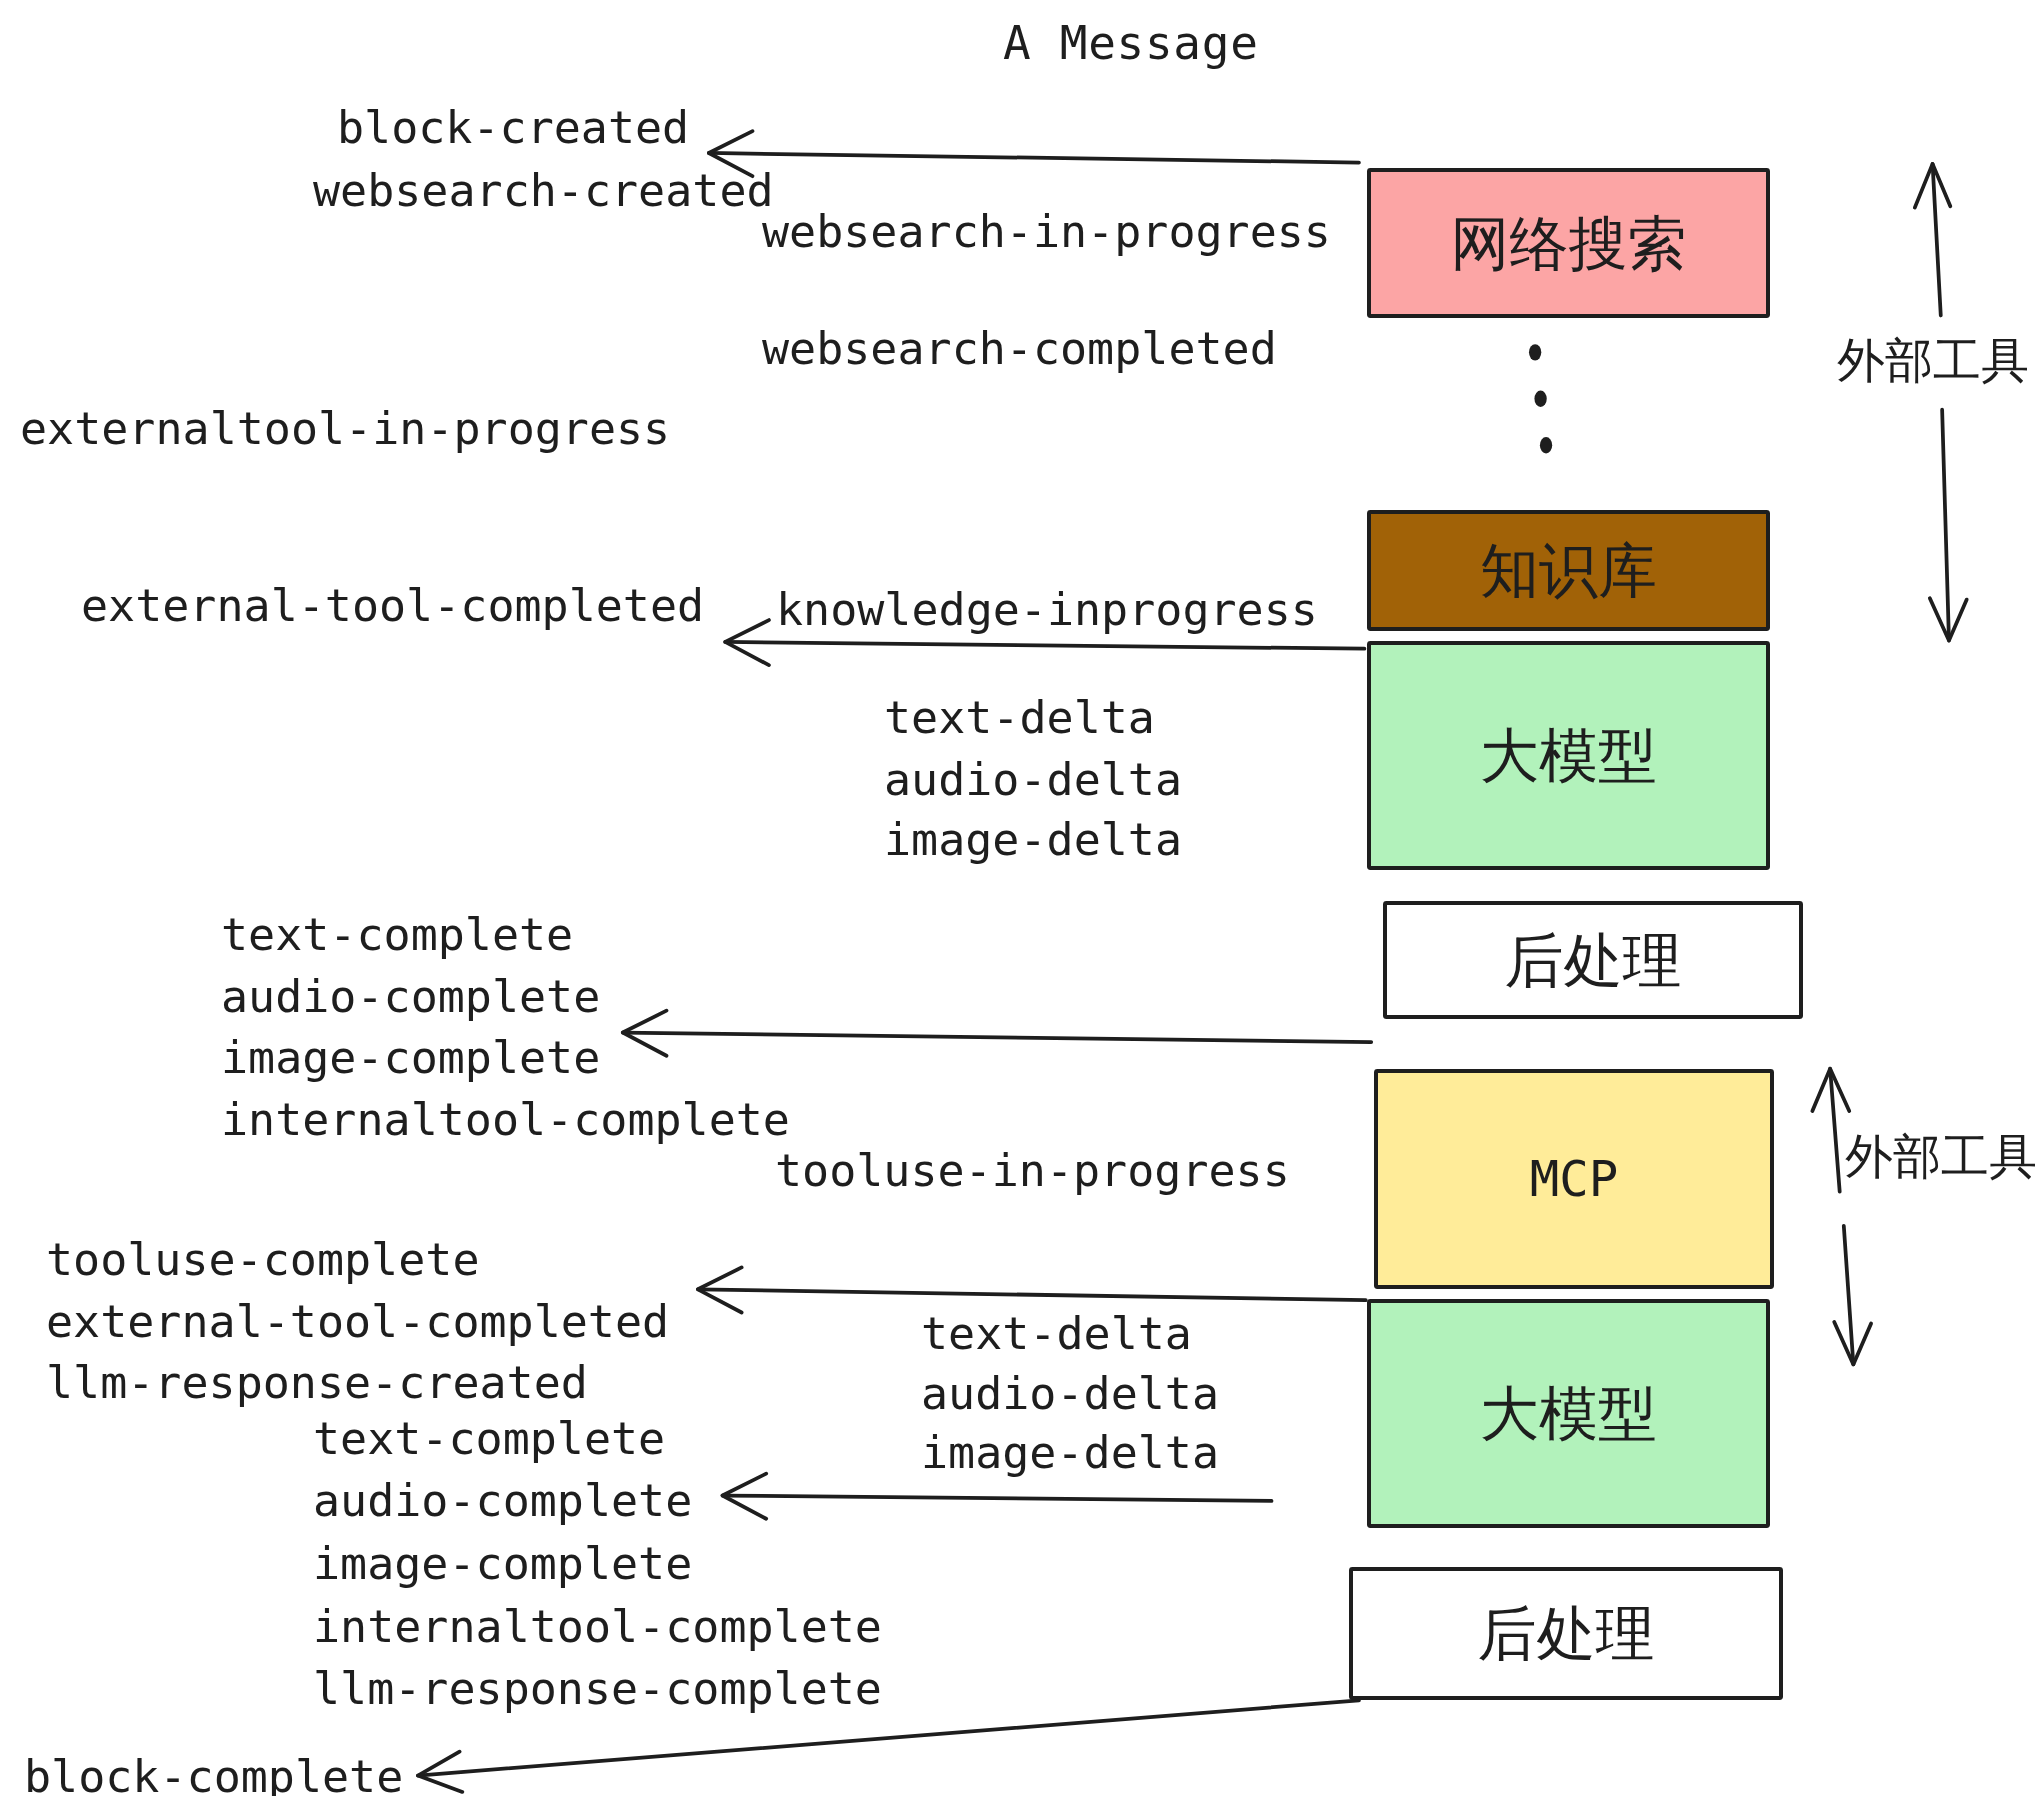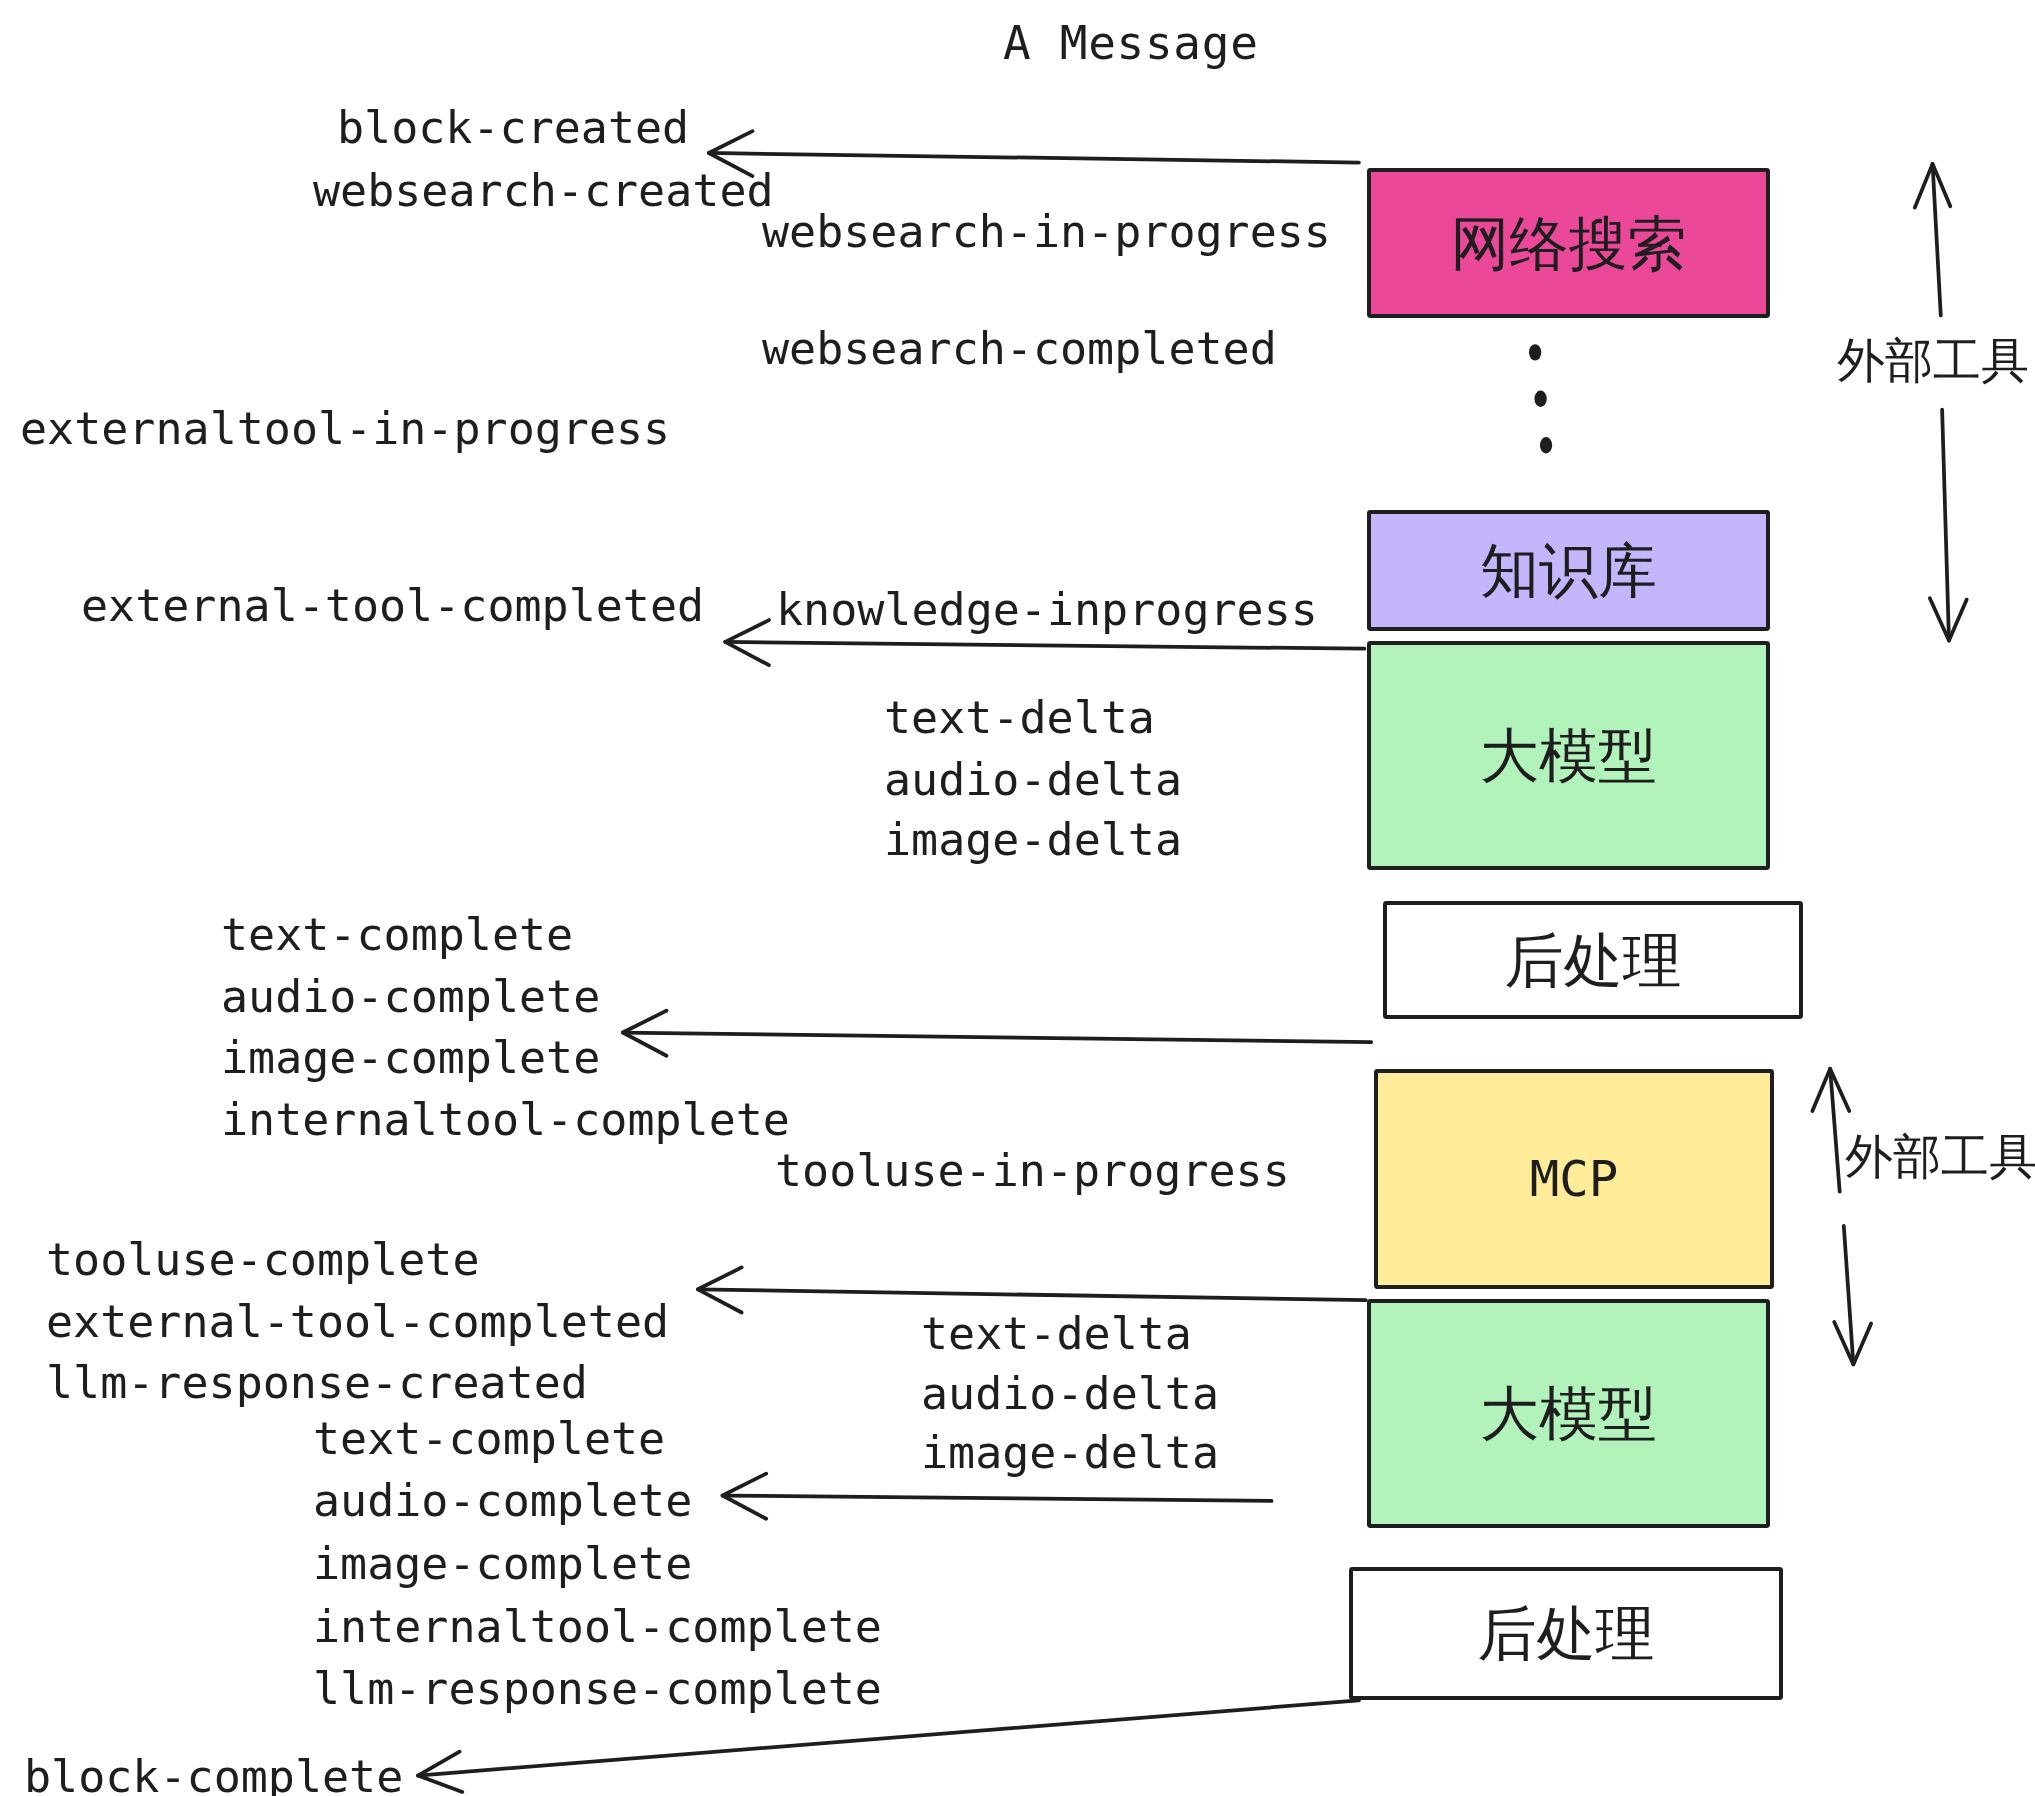--- a/index.html
+++ b/index.html
@@ -100,25 +100,25 @@
 
     <g fill="#1e1e1e" stroke="none">
       <ellipse cx="2248" cy="516" rx="9" ry="12"></ellipse>
       <ellipse cx="2256" cy="584" rx="9" ry="12"></ellipse>
       <ellipse cx="2264" cy="652" rx="9" ry="12"></ellipse>
     </g>
   </svg>
 
   <div class="title" style="left:1003px; top:16.4px;">A Message</div>
 
-  <div class="box" style="left: 1367px; top: 168px; width: 403px; height: 150px; background-color: #ec4899;">
+  <div class="box" style="left: 1367px; top: 168px; width: 403px; height: 150px; background-color: #fca5a5;">
     <span class="box-label-zh">网络搜索</span>
   </div>
 
-  <div class="box" style="left: 1367px; top: 510px; width: 403px; height: 121px; background-color: #c4b5fd;">
+  <div class="box" style="left: 1367px; top: 510px; width: 403px; height: 121px; background-color: #a16207;">
     <span class="box-label-zh">知识库</span>
   </div>
 
   <div class="box" style="left: 1367px; top: 641px; width: 403px; height: 229px; background-color: rgb(178, 242, 187);">
     <span class="box-label-zh">大模型</span>
   </div>
 
   <div class="box" style="left: 1383px; top: 901px; width: 420px; height: 118px; background-color: rgb(255, 255, 255);">
     <span class="box-label-zh">后处理</span>
   </div>

